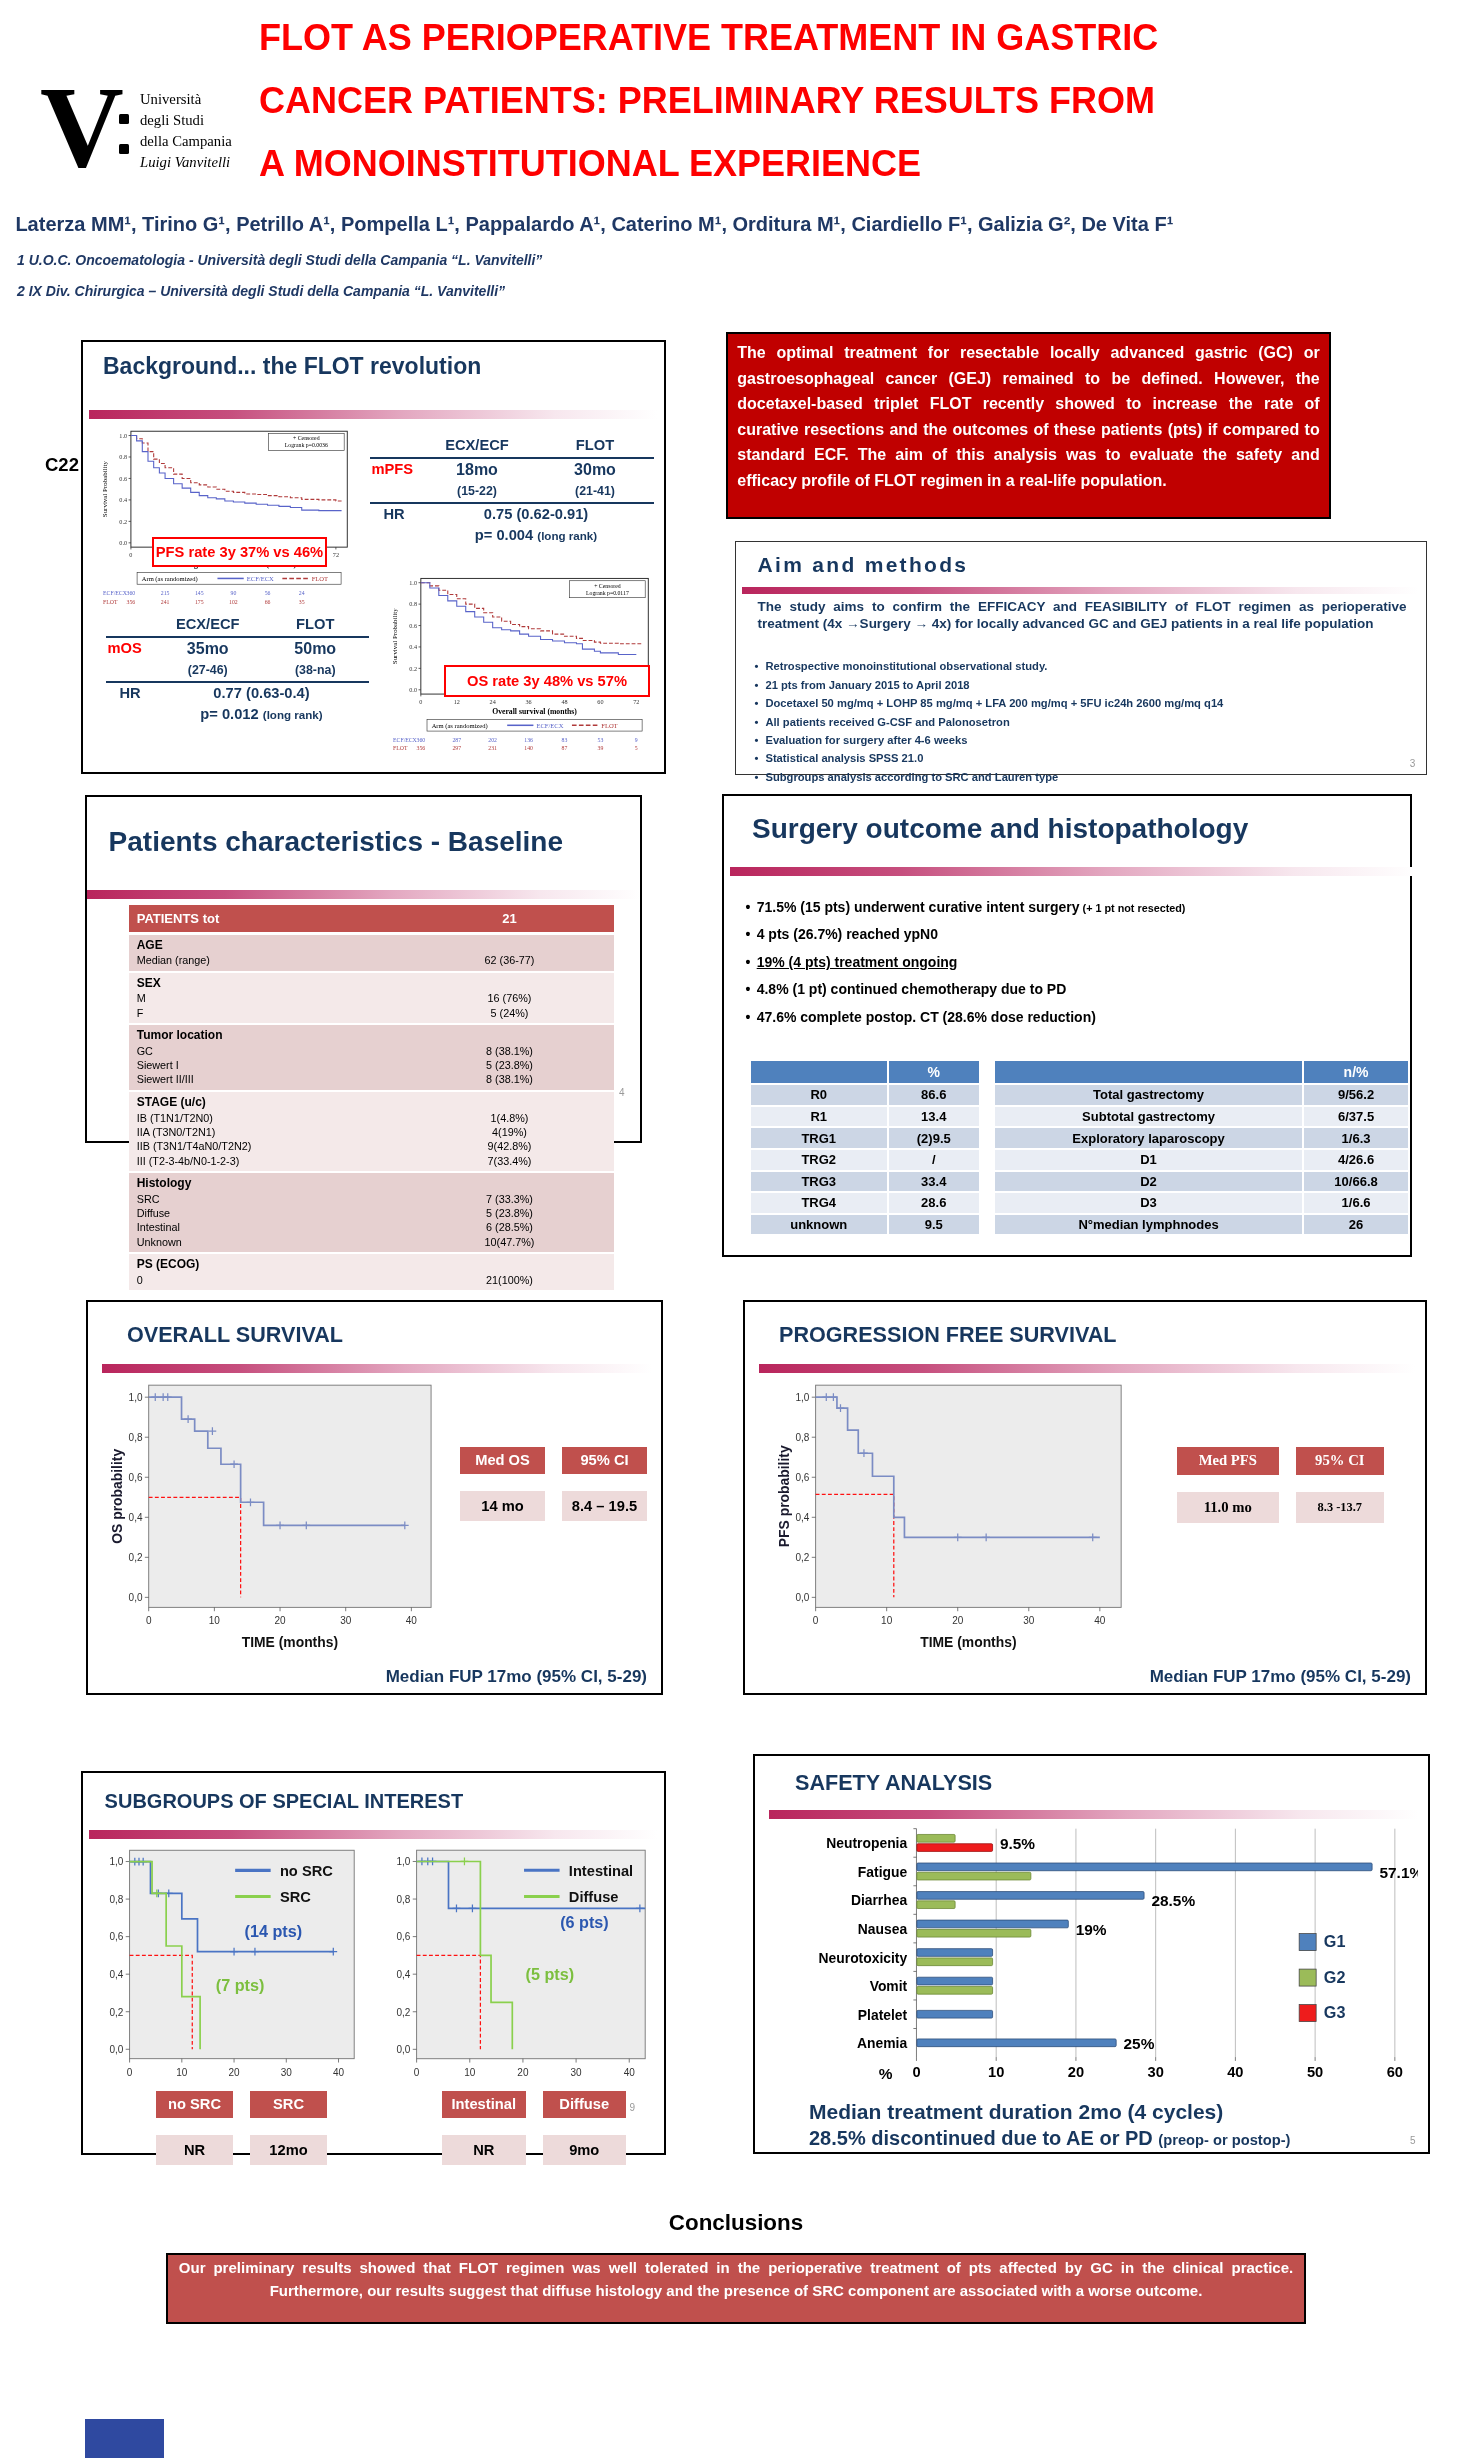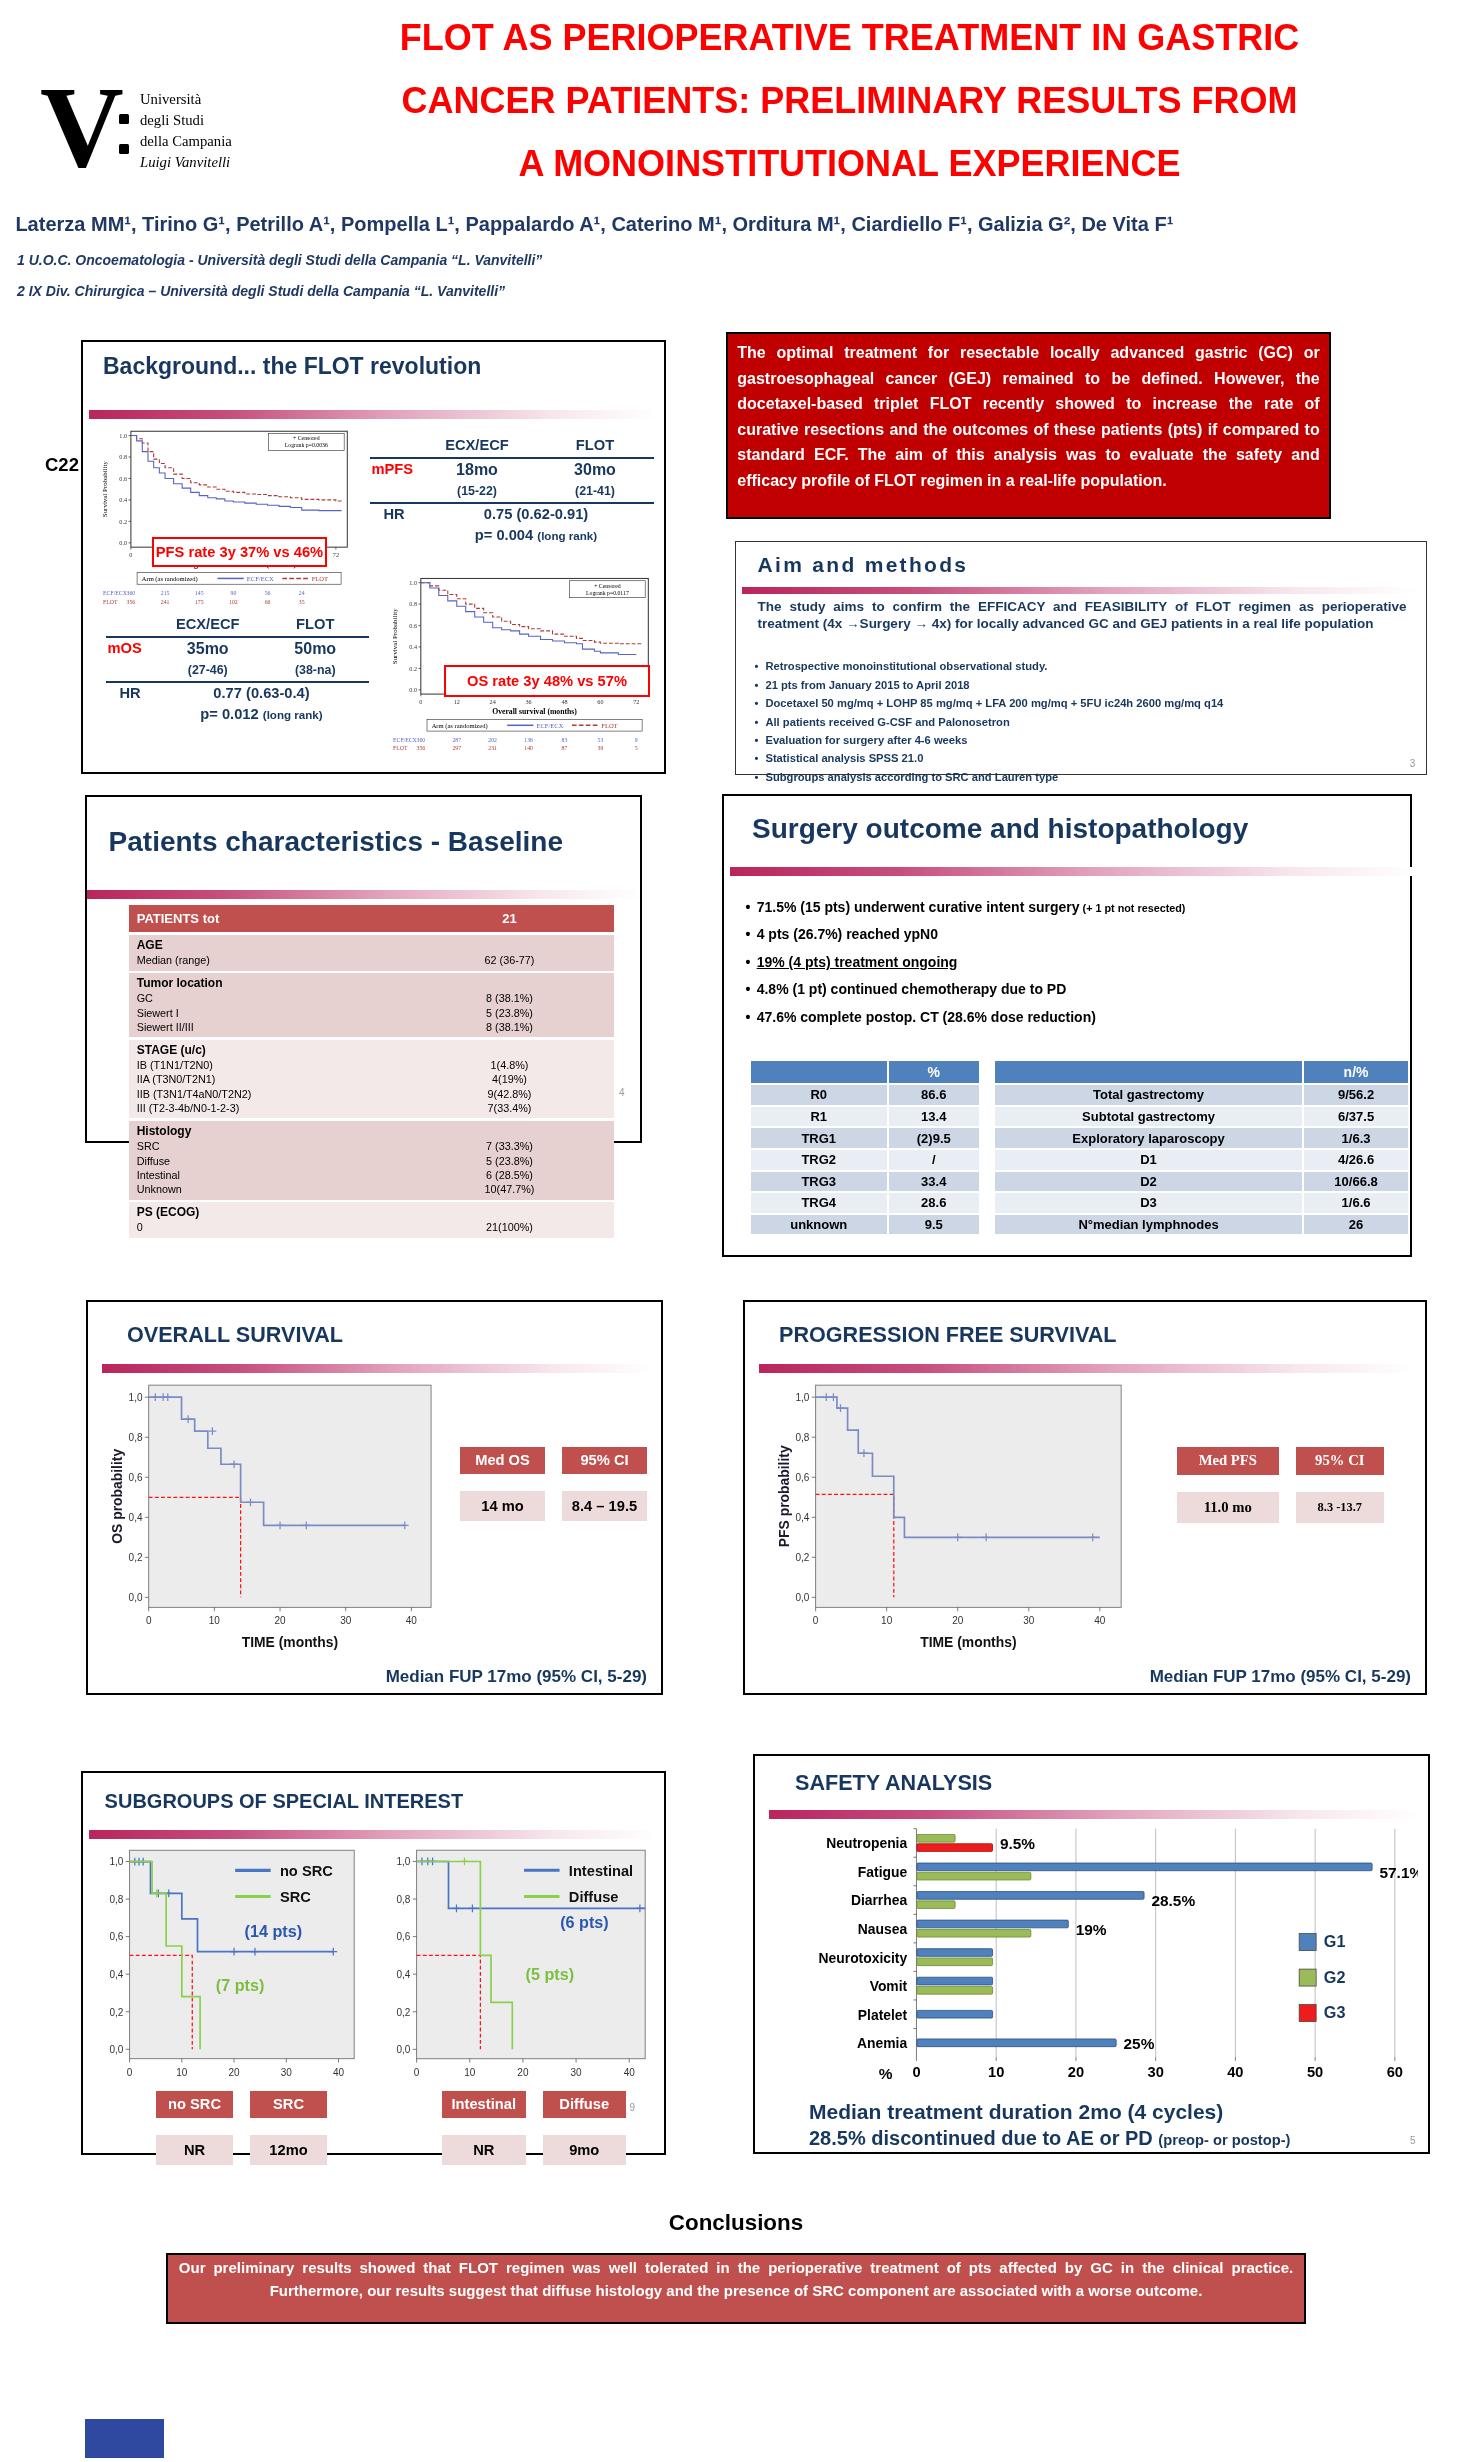--- a/index.html
+++ b/index.html
@@ -3,21 +3,21 @@
 <meta charset="utf-8">
 <style>
   html,body{margin:0;padding:0;}
   body{width:1477px;height:2462px;position:relative;background:#fff;
        font-family:"Liberation Sans",sans-serif;color:#000;overflow:hidden;}
   .panel{position:absolute;border:2.3px solid #000;background:#fff;box-sizing:border-box;}
   .ptitle{color:#17375e;font-weight:bold;position:absolute;white-space:nowrap;}
   .pinkbar{position:absolute;height:9.3px;
     background:linear-gradient(90deg,#b9255c 0%,#c64f7e 25%,#e3a7c0 55%,#f7e7ee 82%,#ffffff 100%);}
   
-  #main-title{position:absolute;left:259px;top:6.2px;width:1181px;text-align:center;
+  #main-title{position:absolute;left:259px;top:6.2px;width:1181px;text-align:left;
     color:#fe0000;font-weight:800;font-size:36px;line-height:63px;letter-spacing:0px;}
   #authors{position:absolute;left:15.4px;top:213px;width:1452px;color:#1f3864;
     font-weight:bold;font-size:20px;}
   .affil{position:absolute;left:17px;color:#1f3864;font-weight:bold;font-style:italic;font-size:14px;}
   #logo{position:absolute;left:40px;top:77px;display:flex;}
   #logo .vmark{font-family:"Liberation Serif",serif;font-size:116px;line-height:100px;font-weight:bold;}
   #logo .dots{display:flex;flex-direction:column;justify-content:center;gap:20px;margin:14px 0 0 -4.6px;}
   #logo .dots i{width:10px;height:10px;background:#000;border-radius:1.5px;}
   #logo .utext{margin:12.4px 0 0 10.8px;font-family:"Liberation Serif",serif;font-size:14.7px;line-height:21px;}
   #logo .utext .it{font-style:italic;}
@@ -295,20 +295,32 @@
         <div class="pgroup dark">
           <div>
             <div class="ghead">AGE</div>
             <div class="glabel">Median (range)</div>
           </div>
           <div>
             <div class="gspacer"></div>
             <div class="gval">62 (36-77)</div>
           </div>
         </div>
+        <div class="pgroup light">
+          <div>
+            <div class="ghead">SEX</div>
+            <div class="glabel">M</div>
+            <div class="glabel">F</div>
+          </div>
+          <div>
+            <div class="gspacer"></div>
+            <div class="gval">16 (76%)</div>
+            <div class="gval">5  (24%)</div>
+          </div>
+        </div>
         <div class="pgroup dark">
           <div>
             <div class="ghead">Tumor location</div>
             <div class="glabel">GC</div>
             <div class="glabel">Siewert I</div>
             <div class="glabel">Siewert II/III</div>
           </div>
           <div>
             <div class="gspacer"></div>
             <div class="gval">8 (38.1%)</div>

